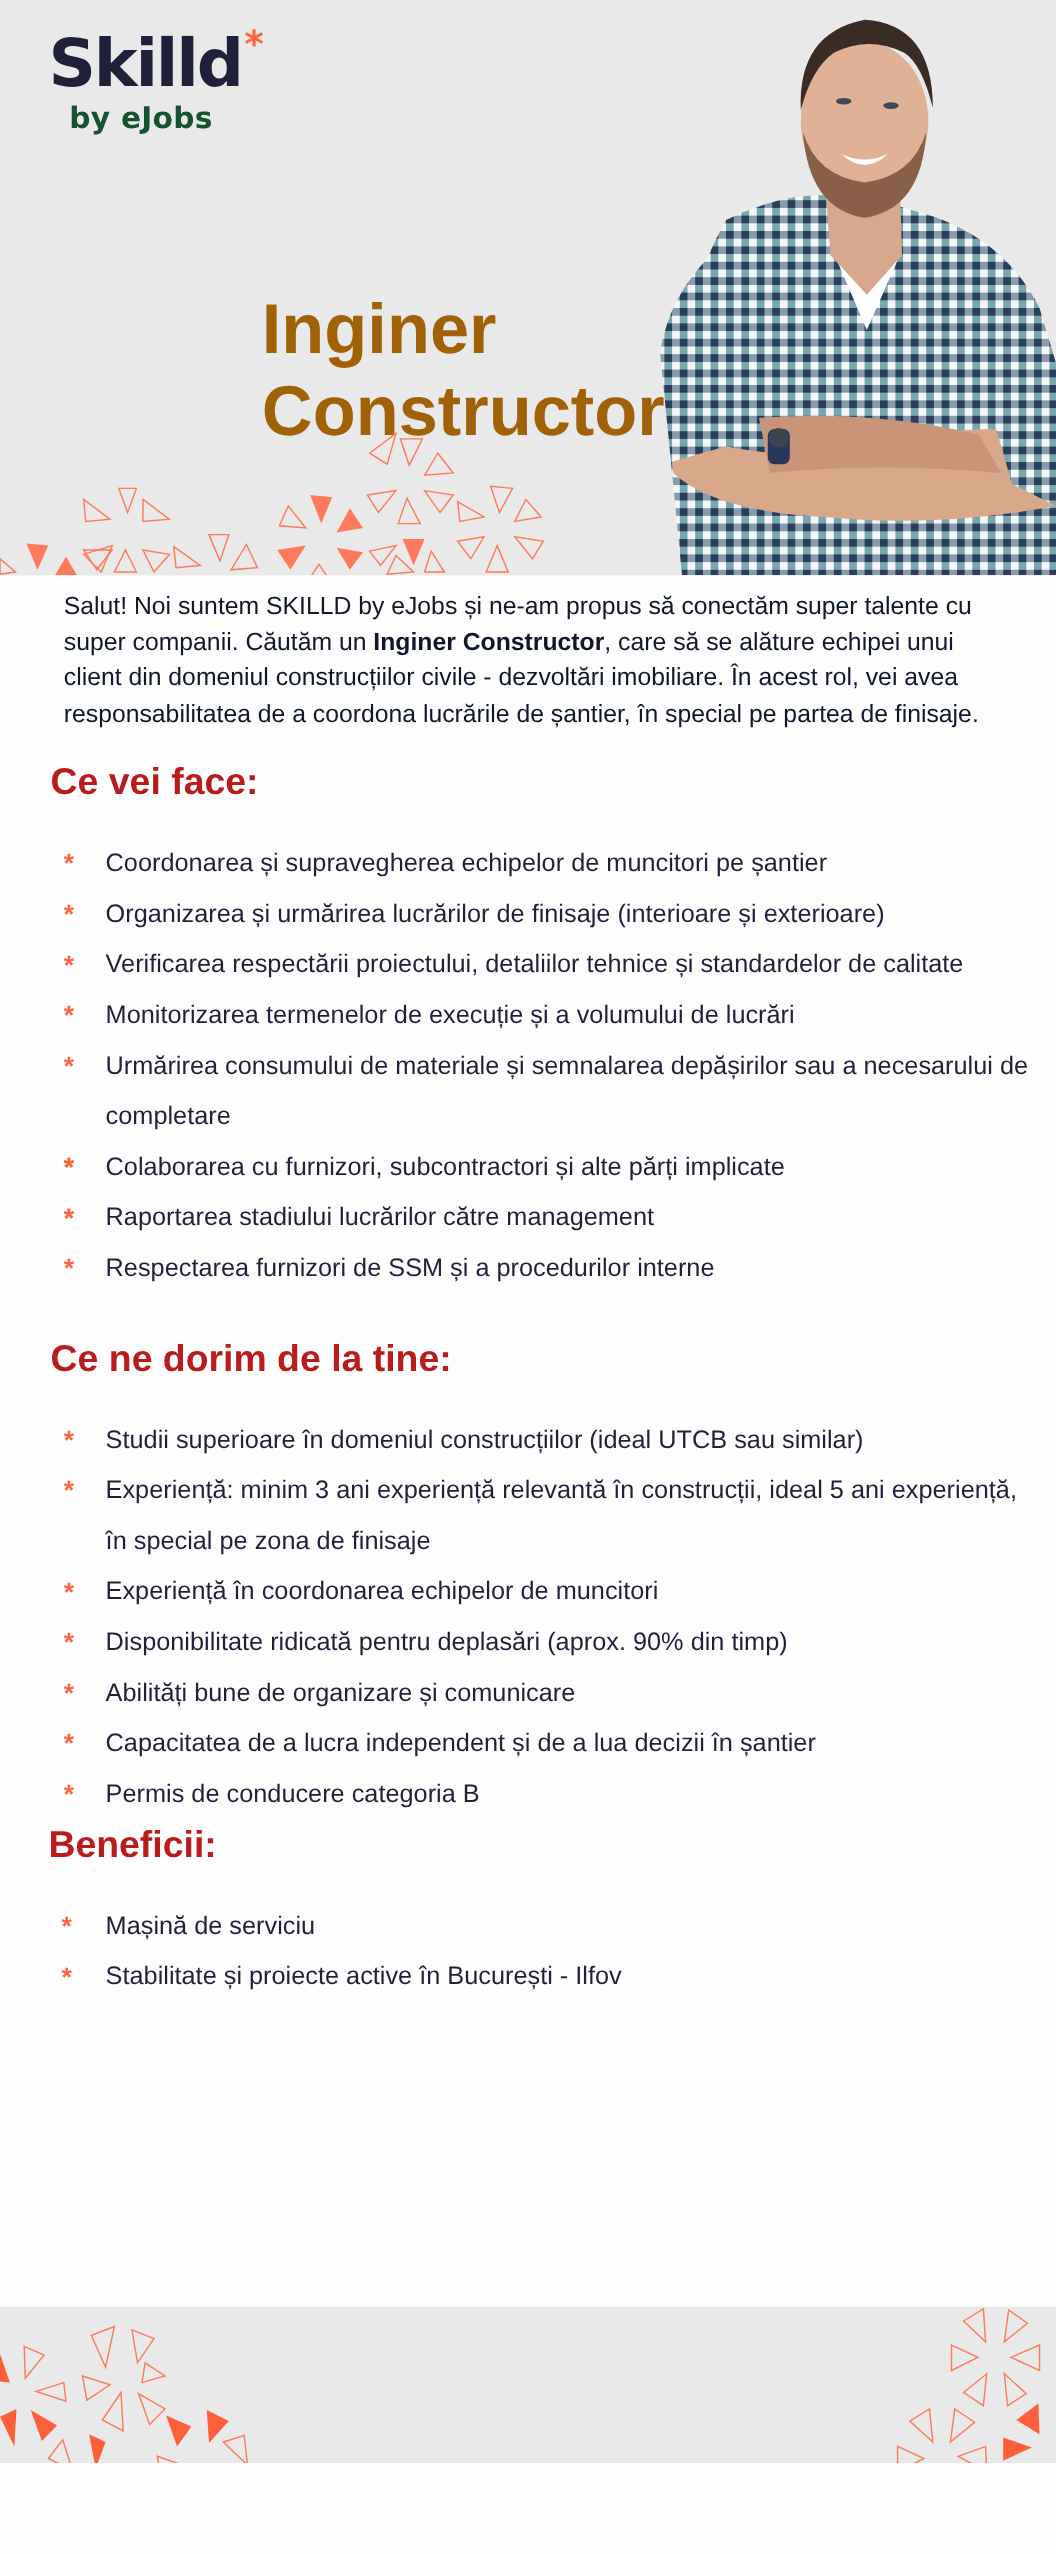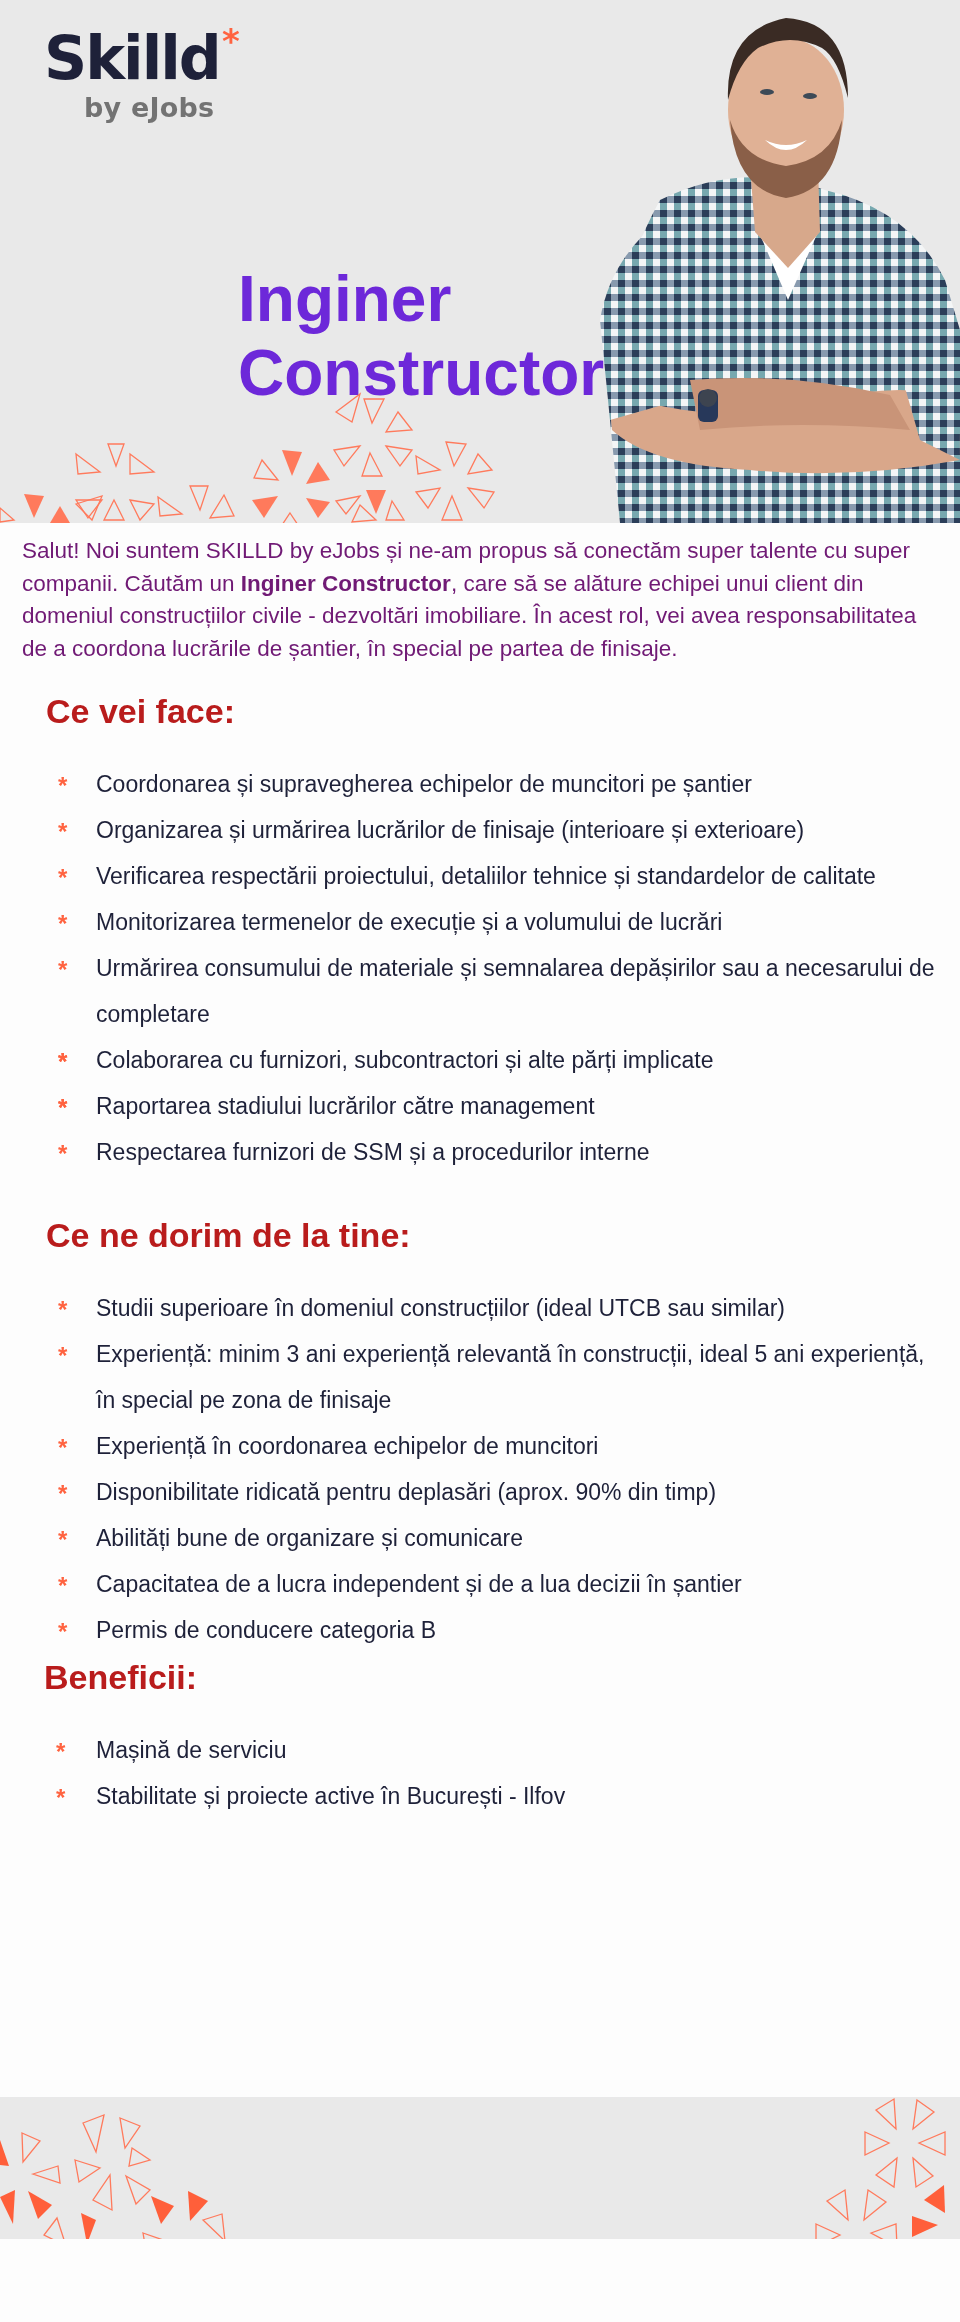--- a/index.html
+++ b/index.html
@@ -3,30 +3,30 @@
 <meta charset="utf-8">
 <style>
   * { box-sizing: border-box; margin: 0; padding: 0; }
   html, body { width: 960px; background: #fdfdfd; }
   body { font-family: "Liberation Sans", sans-serif; color: #1e2139; position: relative; overflow-x: hidden; }
 
   .hero { position: relative; width: 960px; height: 523px; background: #e9e9e9; overflow: hidden; }
   .logo { position: absolute; left: 44px; top: 28px; }
   .logo-main { font-family: "DejaVu Sans", sans-serif; font-weight: 700; font-size: 60px; letter-spacing: -2px; color: #1e2139; line-height: 1; position: relative; display: inline-block; }
   .logo-star { position: absolute; right: -18px; top: -4px; color: #ff6340; font-size: 34px; font-weight: 700; line-height: 1; }
-  .logo-sub { font-family: "DejaVu Sans", sans-serif; font-weight: 700; font-size: 27px; color: #737373; margin-left: 40px; margin-top: 4px; letter-spacing: 0.2px; }
-
-  .hero-title { position: absolute; left: 238px; top: 262px; font-weight: 700; font-size: 64px; line-height: 74px; color: #6d28d9; }
+  .logo-sub { font-family: "DejaVu Sans", sans-serif; font-weight: 700; font-size: 27px; color: #14532d; margin-left: 19px; margin-top: 4px; letter-spacing: 0.2px; }
+
+  .hero-title { position: absolute; left: 238px; top: 262px; font-weight: 700; font-size: 64px; line-height: 74px; color: #a16207; }
   .hero-title span { display: block; }
 
   .person { position: absolute; left: 590px; top: 0; width: 370px; height: 523px; }
 
   .tri-layer { position: absolute; left: 0; top: 0; pointer-events: none; }
 
-  .intro { padding: 12px 35px 0 22px; font-size: 22.5px; line-height: 32.5px; color: #701a75; }
+  .intro { padding: 12px 35px 0 22px; font-size: 22.5px; line-height: 32.5px; color: #0f172a; margin-left: 36px; }
   .intro b { font-weight: 700; }
 
   .section { padding-left: 46px; padding-right: 10px; }
   .section h2 { font-weight: 700; font-size: 34px; color: #b91c1c; }
   .list { list-style: none; }
   .list li { position: relative; padding-left: 50px; font-size: 23px; line-height: 46px; color: #1e2139; }
   .list li .bullet { position: absolute; left: 12px; top: 2px; color: #ff6340; font-weight: 700; font-size: 24px; }
 
   #s1 h2 { margin-top: 22px; line-height: 48px; }
   #s1 .list { margin-top: 26px; }

